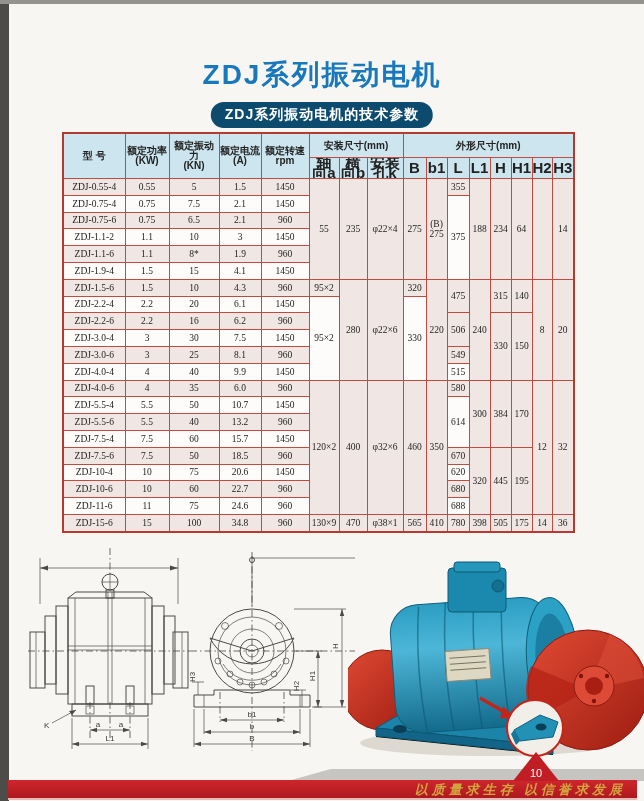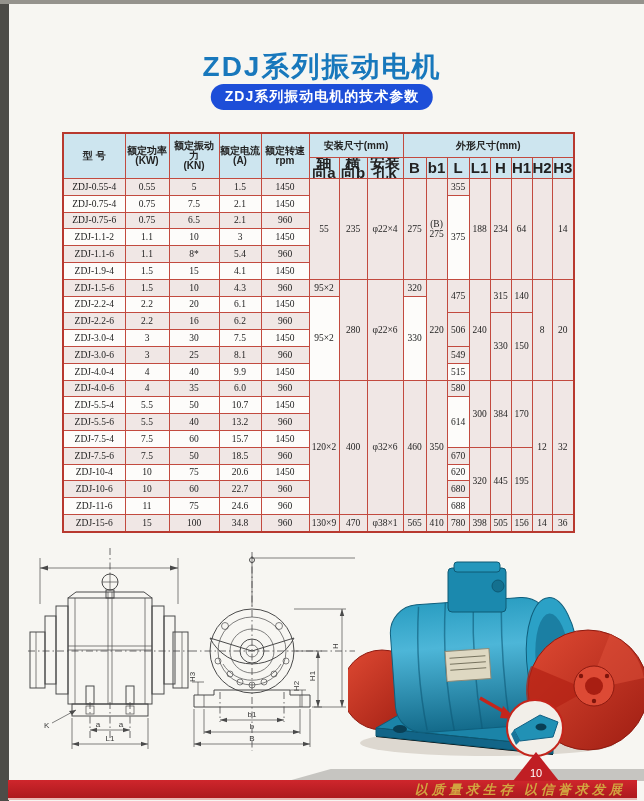--- a/index.html
+++ b/index.html
@@ -2,24 +2,24 @@
 <html><head>
 <meta charset="utf-8">
 <style>
   html,body{margin:0;padding:0;}
   body{font-family:"Liberation Sans",sans-serif;background:#e8e6e2;}
   .page{position:relative;width:644px;height:801px;background:#f7f6f2;overflow:hidden;}
   
   .edge-left{position:absolute;left:0;top:0;width:9px;height:801px;background:#4d4c48;}
   .edge-top{position:absolute;left:0;top:0;width:644px;height:4px;background:#95938d;}
   
-  .title{position:absolute;left:0;top:48px;width:644px;text-align:center;
+  .title{position:absolute;left:0;top:56px;width:644px;text-align:center;
          font-size:28px;font-weight:bold;color:#1878bc;letter-spacing:2px;}
-  .banner{position:absolute;left:50%;top:84px;transform:translateX(-50%);
-          background:#1d4ed8;color:#ffffff;font-size:14px;font-weight:bold;
+  .banner{position:absolute;left:50%;top:102px;transform:translateX(-50%);
+          background:#0c4a6e;color:#ffffff;font-size:14px;font-weight:bold;
           padding:4px 14px;border-radius:15px;letter-spacing:1px;white-space:nowrap;}
   
   table.spec{position:absolute;left:62px;top:132px;width:511px;border-collapse:collapse;
              table-layout:fixed;border:2px solid #b8392f;}
   table.spec th,table.spec td{border:1px solid #c24a3f;text-align:center;vertical-align:middle;
              padding:0;white-space:pre-line;overflow:hidden;}
   table.spec th{background:#cde5ef;font-size:15px;font-weight:bold;color:#222;height:20px;line-height:10px;}
   table.spec thead tr:first-child th{height:23px;font-size:10px;}
   table.spec td{font-family:"Liberation Serif",serif;font-size:9.5px;color:#1c1c1c;
              height:15.8px;line-height:10px;background:#fdfcfa;}
@@ -139,21 +139,21 @@
           <td>ZDJ-1.1-2</td>
           <td>1.1</td>
           <td>10</td>
           <td>3</td>
           <td>1450</td>
         </tr>
         <tr>
           <td>ZDJ-1.1-6</td>
           <td>1.1</td>
           <td>8*</td>
-          <td>5.4</td>
+          <td>1.9</td>
           <td>960</td>
         </tr>
         <tr>
           <td>ZDJ-1.9-4</td>
           <td>1.5</td>
           <td>15</td>
           <td>4.1</td>
           <td>1450</td>
         </tr>
         <tr>
@@ -298,21 +298,21 @@
           <td>34.8</td>
           <td>960</td>
           <td>130×9</td>
           <td>470</td>
           <td>φ38×1</td>
           <td>565</td>
           <td>410</td>
           <td>780</td>
           <td>398</td>
           <td>505</td>
-          <td>156</td>
+          <td>175</td>
           <td>14</td>
           <td>36</td>
         </tr>
       </tbody>
     </table>
 
   <svg class="fig" style="left:28px;top:546px" width="162" height="210" viewBox="0 0 162 210">
 
     <line class="dthin" x1="12" y1="12" x2="12" y2="58"></line>
     <line class="dthin" x1="150" y1="12" x2="150" y2="58"></line>

